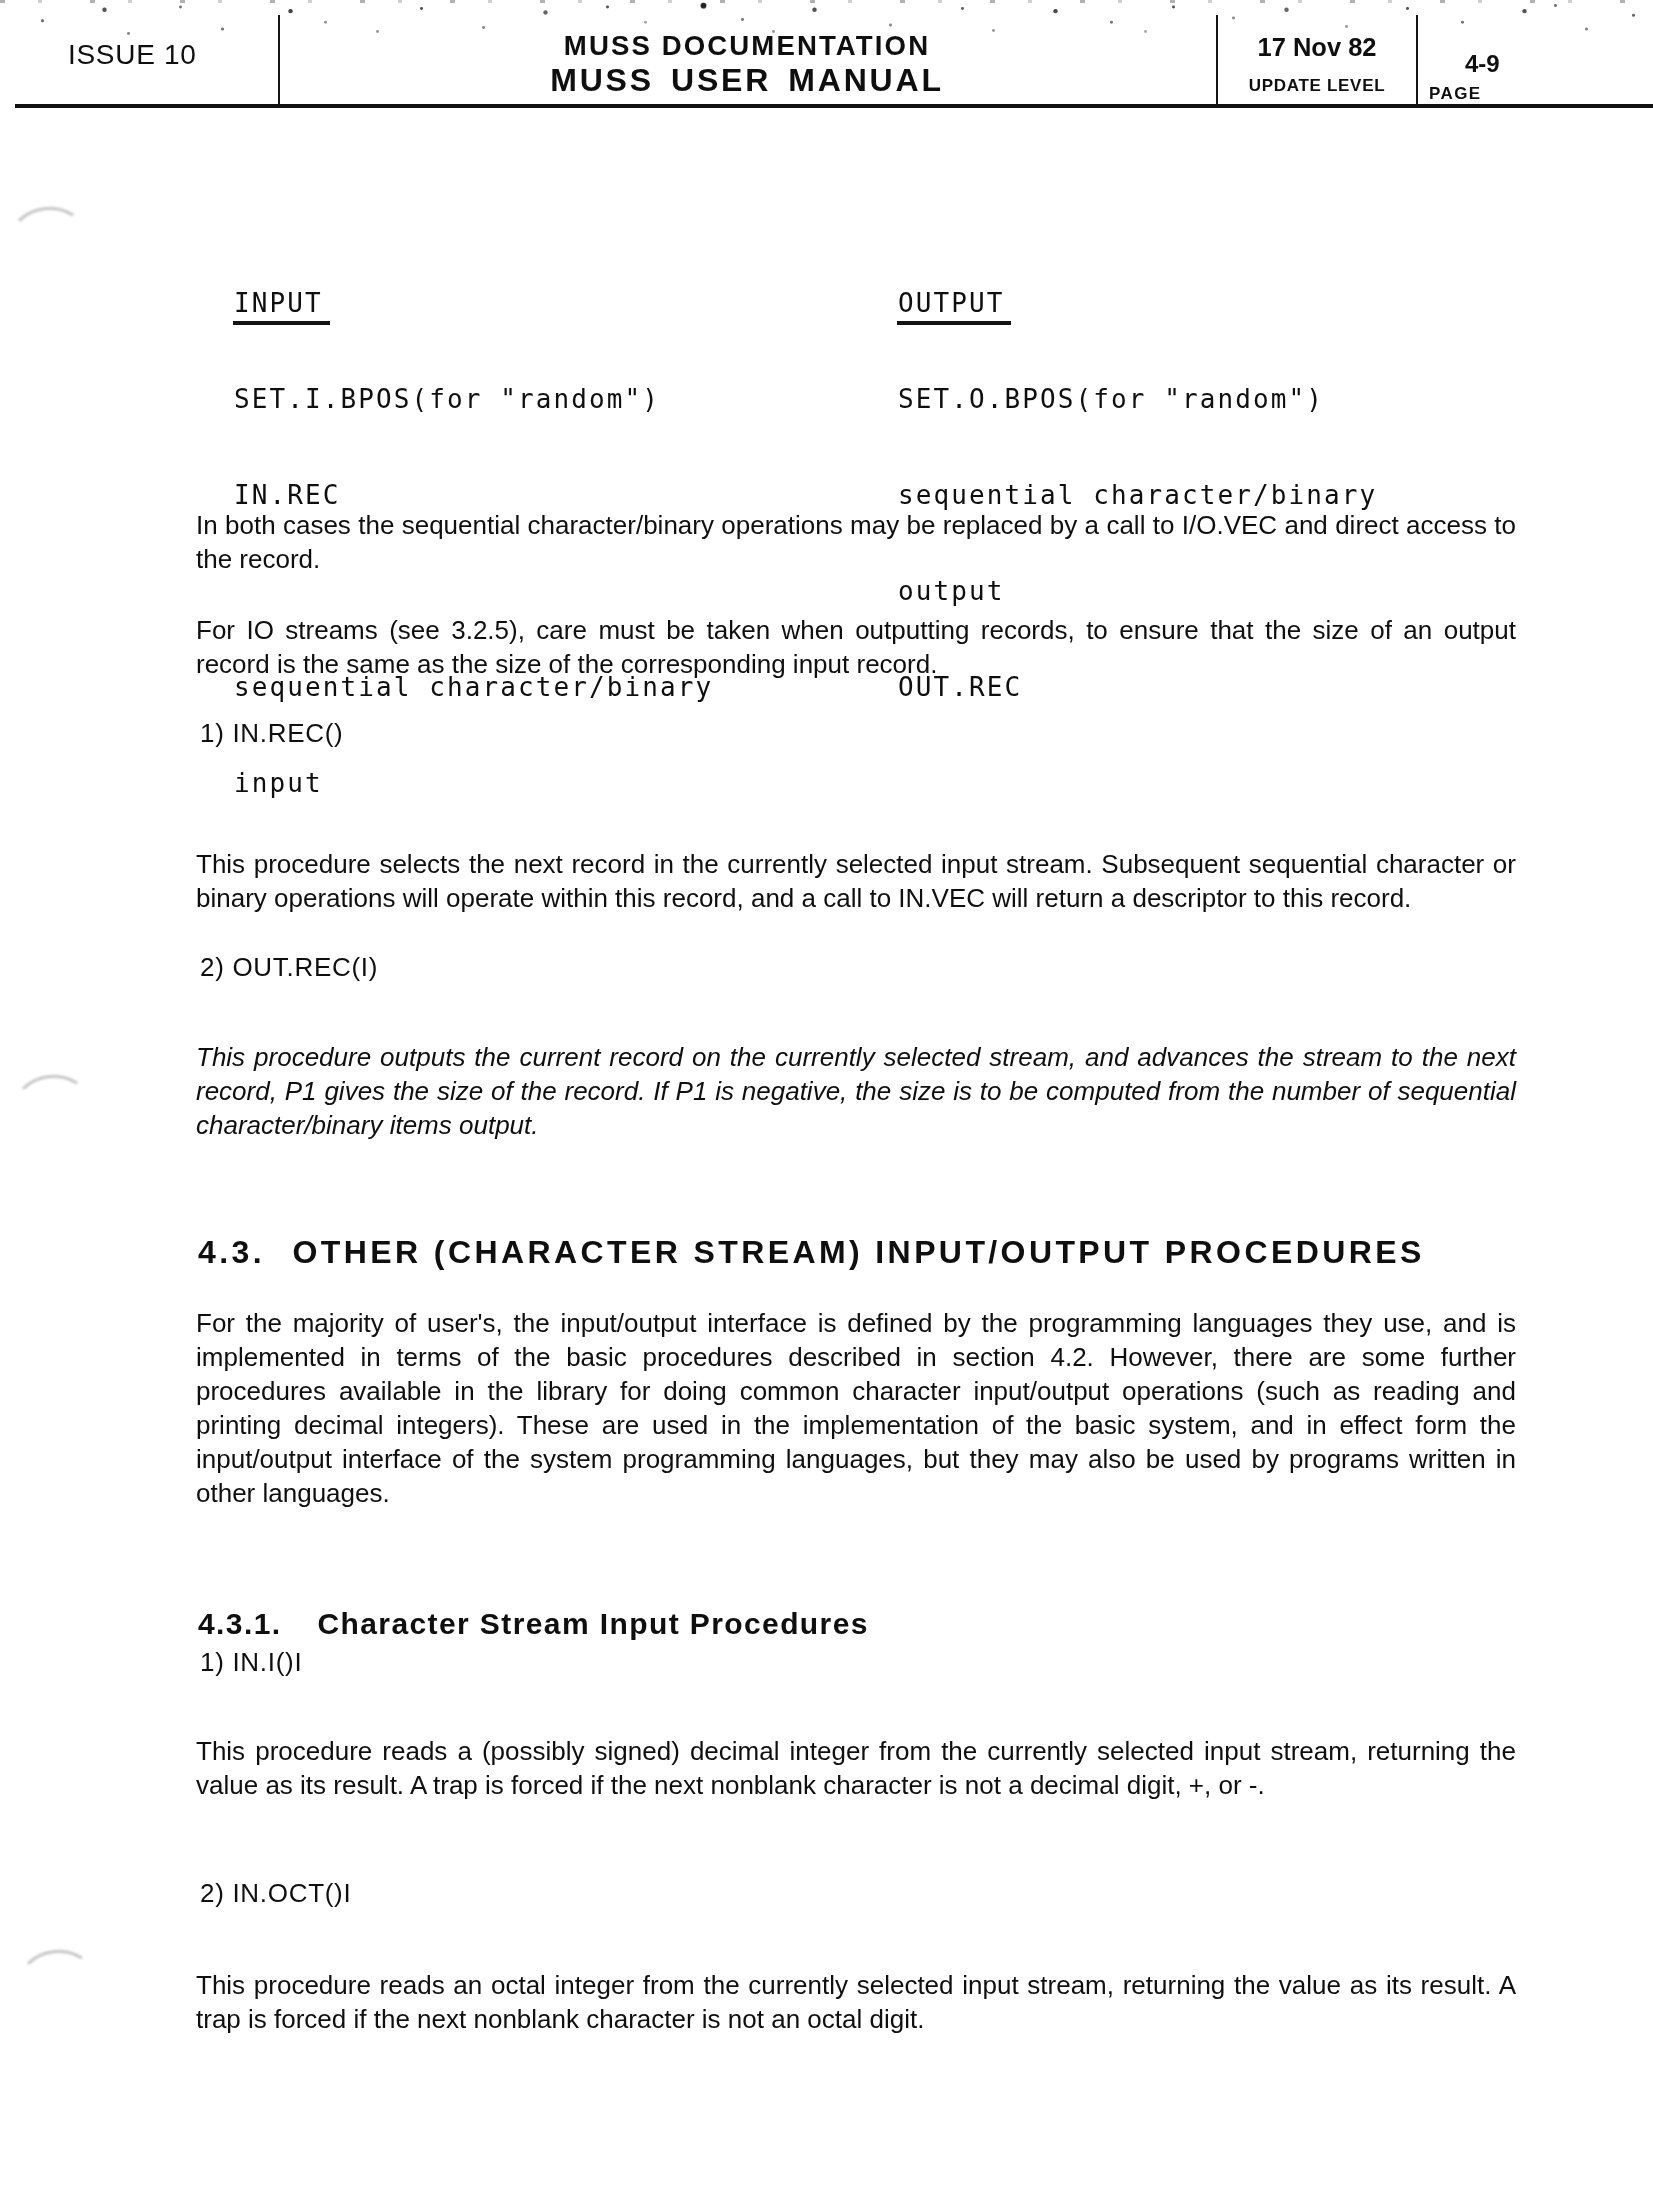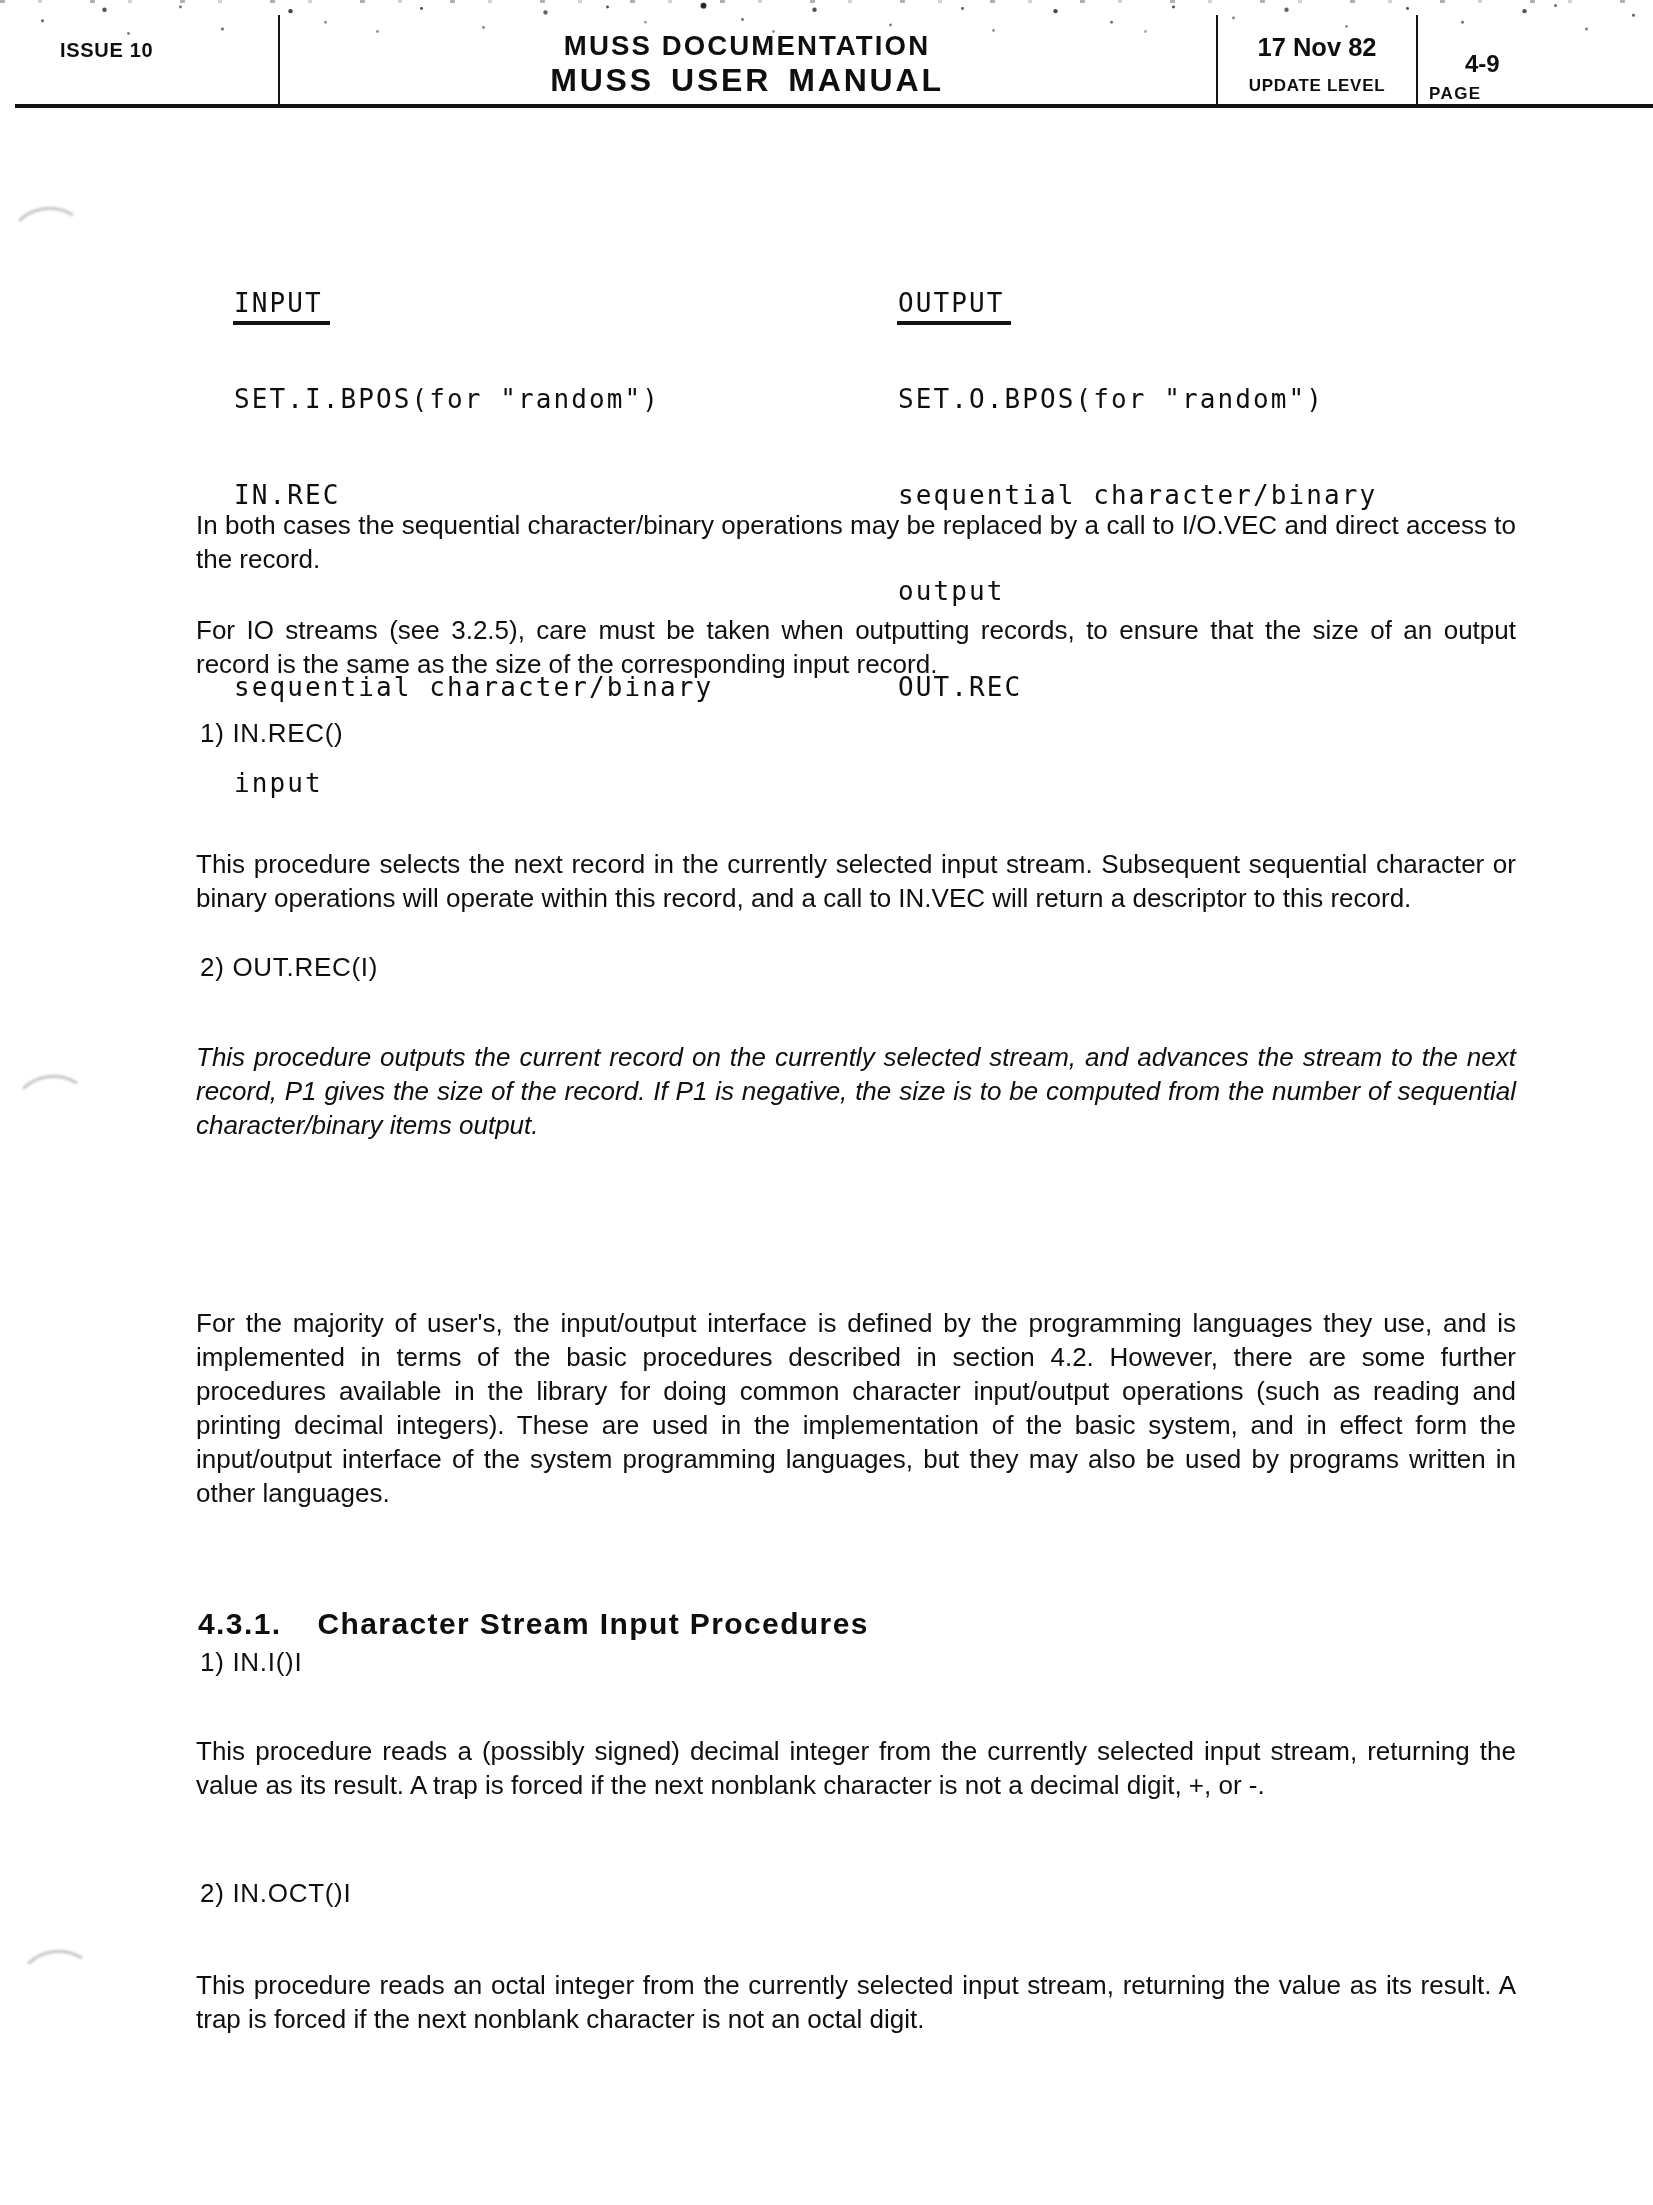--- a/index.html
+++ b/index.html
@@ -53,22 +53,22 @@
   
   .vline { position: absolute; width: 2.1px; background: #161616; top: 15px; height: 91px; }
   .vline-issue  { left: 278px; }
   .vline-update { left: 1216px; }
   .vline-page   { left: 1416px; }
   .hrule {
     position: absolute; top: 104px; left: 15px; width: 1639px; height: 4.1px;
     background: #121212;
   }
   .issue {
-    position: absolute; left: 60px; top: 39px;
-    font-size: 20px; font-weight: bold; letter-spacing: 0.7px;
+    position: absolute; left: 68px; top: 39px;
+    font-size: 28px; font-weight: normal; letter-spacing: 0.7px;
   }
   .title-block {
     position: absolute; left: 278px; top: 32px; width: 938px;
     text-align: center; line-height: 1.0;
   }
   .title-line1 { font-size: 27.6px; font-weight: bold; letter-spacing: 2.1px; }
   .title-line2 { font-size: 32px; font-weight: bold; letter-spacing: 2.8px; word-spacing: 5.5px; margin-top: 4.1px; }
   .update-block {
     position: absolute; left: 1218px; top: 0; width: 198px; height: 106px; text-align: center;
   }
@@ -187,20 +187,21 @@
 
   <p class="para y-para1">In both cases the sequential character/binary operations may be replaced by a call to I/O.VEC and direct access to the record.</p>
   <p class="para y-para2">For IO streams (see 3.2.5), care must be taken when outputting records, to ensure that the size of an output record is the same as the size of the corresponding input record.</p>
 
   <div class="item-heading y-h-inrec">1) IN.REC()</div>
   <p class="para y-p-inrec">This procedure selects the next record in the currently selected input stream. Subsequent sequential character or binary operations will operate within this record, and a call to IN.VEC will return a descriptor to this record.</p>
 
   <div class="item-heading y-h-outrec">2) OUT.REC(I)</div>
   <p class="para y-p-outrec">This procedure outputs the current record on the currently selected stream, and advances the stream to the next record, P1 gives the size of the record. If P1 is negative, the size is to be computed from the number of sequential character/binary items output.</p>
 
+  <h2 class="section-heading sh-43 y-h-43"><span class="sh-num">4.3.</span><span class="sh-title">OTHER (CHARACTER STREAM) INPUT/OUTPUT PROCEDURES</span></h2>
   <p class="para y-p-43">For the majority of user's, the input/output interface is defined by the programming languages they use, and is implemented in terms of the basic procedures described in section 4.2. However, there are some further procedures available in the library for doing common character input/output operations (such as reading and printing decimal integers). These are used in the implementation of the basic system, and in effect form the input/output interface of the system programming languages, but they may also be used by programs written in other languages.</p>
 
   <h3 class="section-heading sh-431 y-h-431"><span class="sh-num">4.3.1.</span><span class="sh-title">Character Stream Input Procedures</span></h3>
 
   <div class="item-heading y-h-ini">1) IN.I()I</div>
   <p class="para y-p-ini">This procedure reads a (possibly signed) decimal integer from the currently selected input stream, returning the value as its result. A trap is forced if the next nonblank character is not a decimal digit, +, or -.</p>
 
   <div class="item-heading y-h-inoct">2) IN.OCT()I</div>
   <p class="para y-p-inoct">This procedure reads an octal integer from the currently selected input stream, returning the value as its result. A trap is forced if the next nonblank character is not an octal digit.</p>
 

